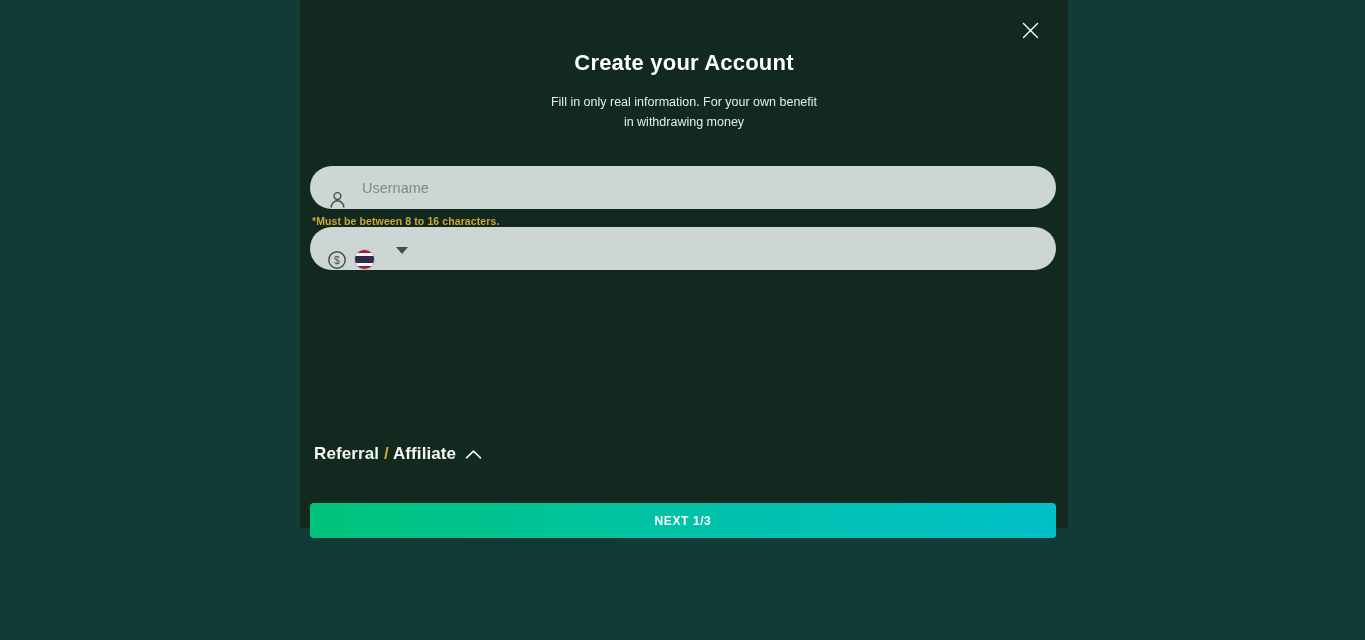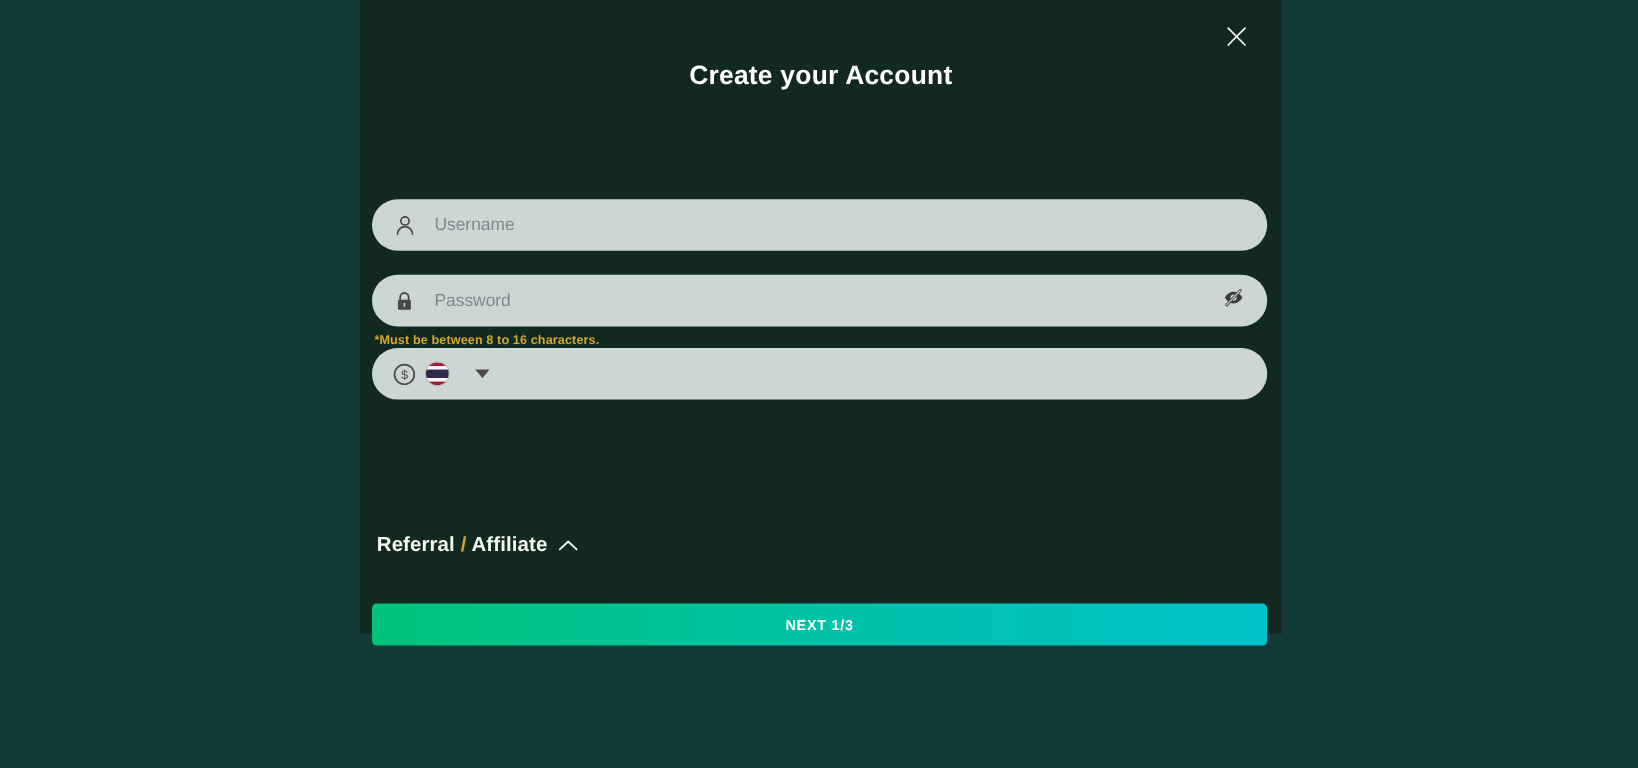--- a/index.html
+++ b/index.html
@@ -49,21 +49,21 @@
   
   .form { position:absolute; left:10px; top:166px; width:748px; }
 
   .field {
     position:relative;
     width:746px;
     height:43px;
     background:#ccd6d5;
     border-radius:22px;
     display:flex;
-    align-items:center;
+    align-items:flex-end;
     margin-bottom:20px;
   }
   .field.currency { margin-bottom:0; }
 
   .field-icon {
     width:42px;
     min-width:42px;
     display:flex;
     align-items:center;
     justify-content:center;
@@ -180,54 +180,38 @@
     <div class="close-btn">
       <span>
         <svg width="17" height="17" viewBox="0 0 17 17">
           <path d="M1.5 1.5 L15.5 15.5 M15.5 1.5 L1.5 15.5" stroke="#ffffff" stroke-width="1.4" stroke-linecap="round" fill="none"></path>
         </svg>
       </span>
     </div>
 
     <div class="header">
       <div class="title">Create your Account</div>
+      <div class="subtitle">
+        <span>Fill in only real information. For your own benefit</span><br>
+        <span>in withdrawing money</span>
+      </div>
     </div>
 
     <div class="form">
 
       <div class="field">
         <span class="field-icon">
           <svg width="19" height="19" viewBox="0 0 20 20">
             <circle cx="10" cy="6.4" r="3.6" stroke="#4a4a4a" stroke-width="1.5" fill="none"></circle>
             <path d="M3.4 18 a6.6 6.6 0 0 1 13.2 0" stroke="#4a4a4a" stroke-width="1.5" fill="none" stroke-linecap="round"></path>
           </svg>
         </span>
         <input class="field-input" type="text" placeholder="Username" style="">
       </div>
 
-      <div class="field">
-        <span class="field-icon">
-          <svg width="18" height="18" viewBox="0 0 20 20">
-            <path d="M6.1 9 V6.3 a3.9 3.9 0 0 1 7.8 0 V9" stroke="#4a4a4a" stroke-width="1.7" fill="none"></path>
-            <rect x="4" y="8.6" width="12" height="9.4" rx="1.3" fill="#4a4a4a"></rect>
-            <rect x="9.25" y="11.6" width="1.5" height="3.6" rx=".6" fill="#ccd6d5"></rect>
-          </svg>
-        </span>
-        <input class="field-input" type="password" placeholder="Password" style="">
-        <span class="eye-btn">
-          <span>
-            <svg width="18" height="18" viewBox="0 0 20 20">
-              <path d="M1.8 10 C4 6.3 6.9 4.6 10 4.6 C13.1 4.6 16 6.3 18.2 10 C16 13.7 13.1 15.4 10 15.4 C6.9 15.4 4 13.7 1.8 10 Z" fill="#3c3c3c"></path>
-              <circle cx="10" cy="10" r="2.9" fill="#ccd6d5"></circle>
-              <path d="M3.6 16.8 L16.4 3.2" stroke="#3c3c3c" stroke-width="2.6" stroke-linecap="round"></path>
-              <path d="M3.6 16.8 L16.4 3.2" stroke="#ccd6d5" stroke-width="1.1" stroke-linecap="round"></path>
-            </svg>
-          </span>
-        </span>
-      </div>
 
       <div class="hint">*Must be between 8 to 16 characters.</div>
 
 
       <div class="field currency">
         <span class="field-icon">
           <svg width="20" height="20" viewBox="0 0 20 20">
             <circle cx="10" cy="10" r="8.2" stroke="#4a4a4a" stroke-width="1.4" fill="none"></circle>
             <text x="10" y="14.2" text-anchor="middle" font-family="Liberation Sans, sans-serif" font-size="10.5" fill="#4a4a4a">$</text>
           </svg>

